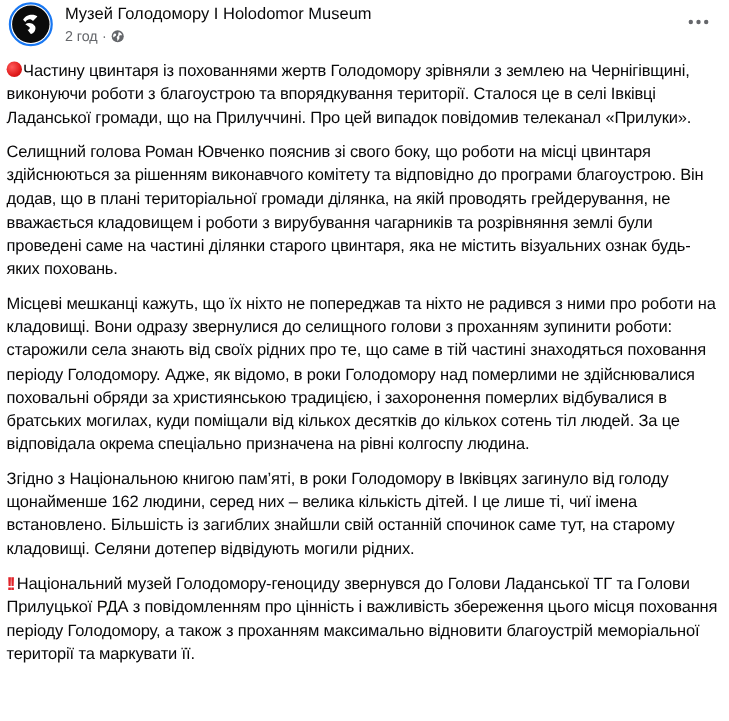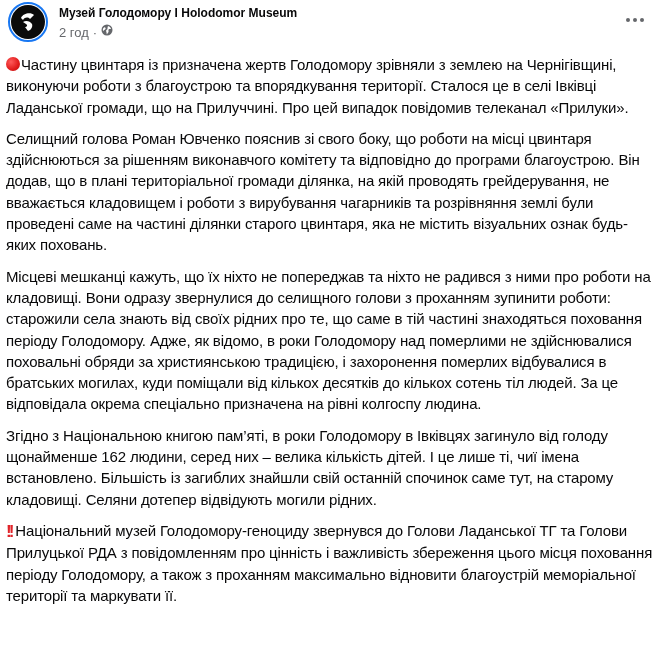--- a/index.html
+++ b/index.html
@@ -13,22 +13,22 @@
   .avatar {
     width: 40px; height: 40px; border-radius: 50%;
     box-sizing: border-box; border: 2px solid #1877f2;
     background: #ffffff; display: flex; align-items: center; justify-content: center;
   }
   .avatar-inner {
     width: 34px; height: 34px; border-radius: 50%; background: #0b0b0b;
     display: flex; align-items: center; justify-content: center;
   }
   .meta { margin-left: 11px; padding-top: 1px; }
-  .page-name { font-size: 12px; font-weight: 700; line-height: 20px; color: #080809; }
-  .time-row { display: flex; font-size: 13px; color: #65676b; line-height: 18px; margin-top: 1px; }
+  .page-name { font-size: 15px; font-weight: 400; line-height: 20px; color: #080809; }
+  .time-row { display: flex; align-items: center; font-size: 13px; color: #65676b; line-height: 18px; margin-top: 1px; }
   .time-row .dot { margin: 0 4px; }
   .globe { display: inline-flex; width: 12px; height: 12px; }
   .more-button {
     position: absolute; right: 10px; top: 10px; width: 36px; height: 20px;
     display: flex; align-items: center; justify-content: center; cursor: pointer;
   }
   .more-button span { width: 4px; height: 4px; border-radius: 50%; background: #65676b; margin: 0 1.5px; }
   .body {
     position: absolute; left: 6px; top: 54px; width: 650px;
     font-size: 15px; line-height: 21.3px; color: #080809;
@@ -75,21 +75,21 @@
     </div>
   </div>
 
   <div class="more-button">
     <span></span>
     <span></span>
     <span></span>
   </div>
 
   <div class="body">
-    <p><span class="emoji-red"></span><span>Частину цвинтаря із призначена жертв Голодомору зрівняли з землею на Чернігівщині, виконуючи роботи з благоустрою та впорядкування території. Сталося це в селі Івківці Ладанської громади, що на Прилуччині. Про цей випадок повідомив телеканал «Прилуки».</span></p>
+    <p><span class="emoji-red"></span><span>Частину цвинтаря із похованнями жертв Голодомору зрівняли з землею на Чернігівщині, виконуючи роботи з благоустрою та впорядкування території. Сталося це в селі Івківці Ладанської громади, що на Прилуччині. Про цей випадок повідомив телеканал «Прилуки».</span></p>
     <p>Селищний голова Роман Ювченко пояснив зі свого боку, що роботи на місці цвинтаря здійснюються за рішенням виконавчого комітету та відповідно до програми благоустрою. Він додав, що в плані територіальної громади ділянка, на якій проводять грейдерування, не вважається кладовищем і роботи з вирубування чагарників та розрівняння землі були проведені саме на частині ділянки старого цвинтаря, яка не містить візуальних ознак будь-яких поховань.</p>
     <p>Місцеві мешканці кажуть, що їх ніхто не попереджав та ніхто не радився з ними про роботи на кладовищі. Вони одразу звернулися до селищного голови з проханням зупинити роботи: старожили села знають від своїх рідних про те, що саме в тій частині знаходяться поховання періоду Голодомору. Адже, як відомо, в роки Голодомору над померлими не здійснювалися поховальні обряди за християнською традицією, і захоронення померлих відбувалися в братських могилах, куди поміщали від кількох десятків до кількох сотень тіл людей. За це відповідала окрема спеціально призначена на рівні колгоспу людина.</p>
     <p>Згідно з Національною книгою пам’яті, в роки Голодомору в Івківцях загинуло від голоду щонайменше 162 людини, серед них – велика кількість дітей. І це лише ті, чиї імена встановлено. Більшість із загиблих знайшли свій останній спочинок саме тут, на старому кладовищі. Селяни дотепер відвідують могили рідних.</p>
     <p><span class="emoji-bang">!!</span><span>Національний музей Голодомору-геноциду звернувся до Голови Ладанської ТГ та Голови Прилуцької РДА з повідомленням про цінність і важливість збереження цього місця поховання періоду Голодомору, а також з проханням максимально відновити благоустрій меморіальної території та маркувати її.</span></p>
 
   </div>
 
 </div>
 
 </body></html>

